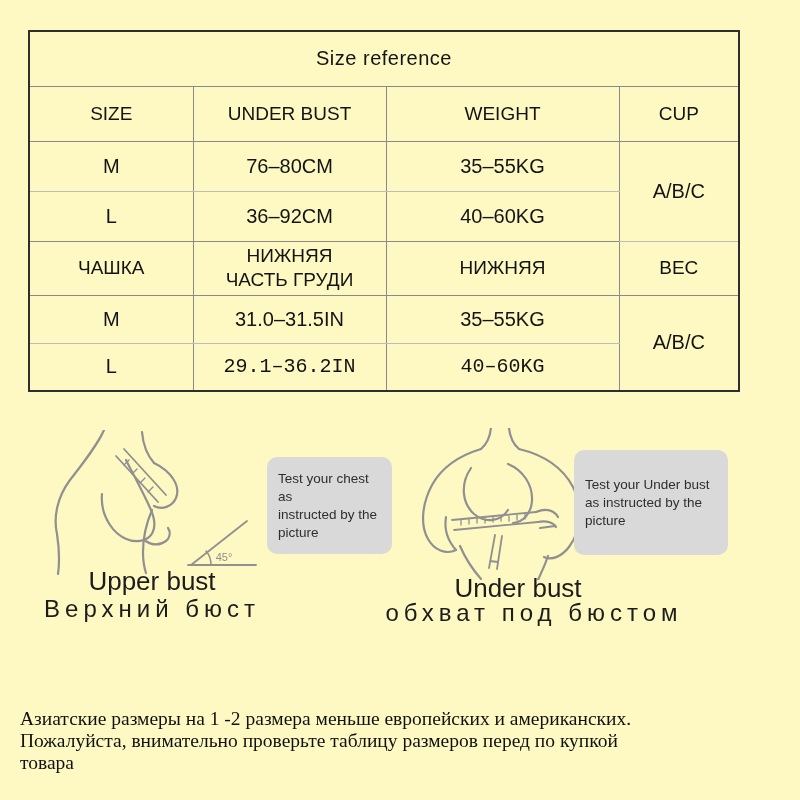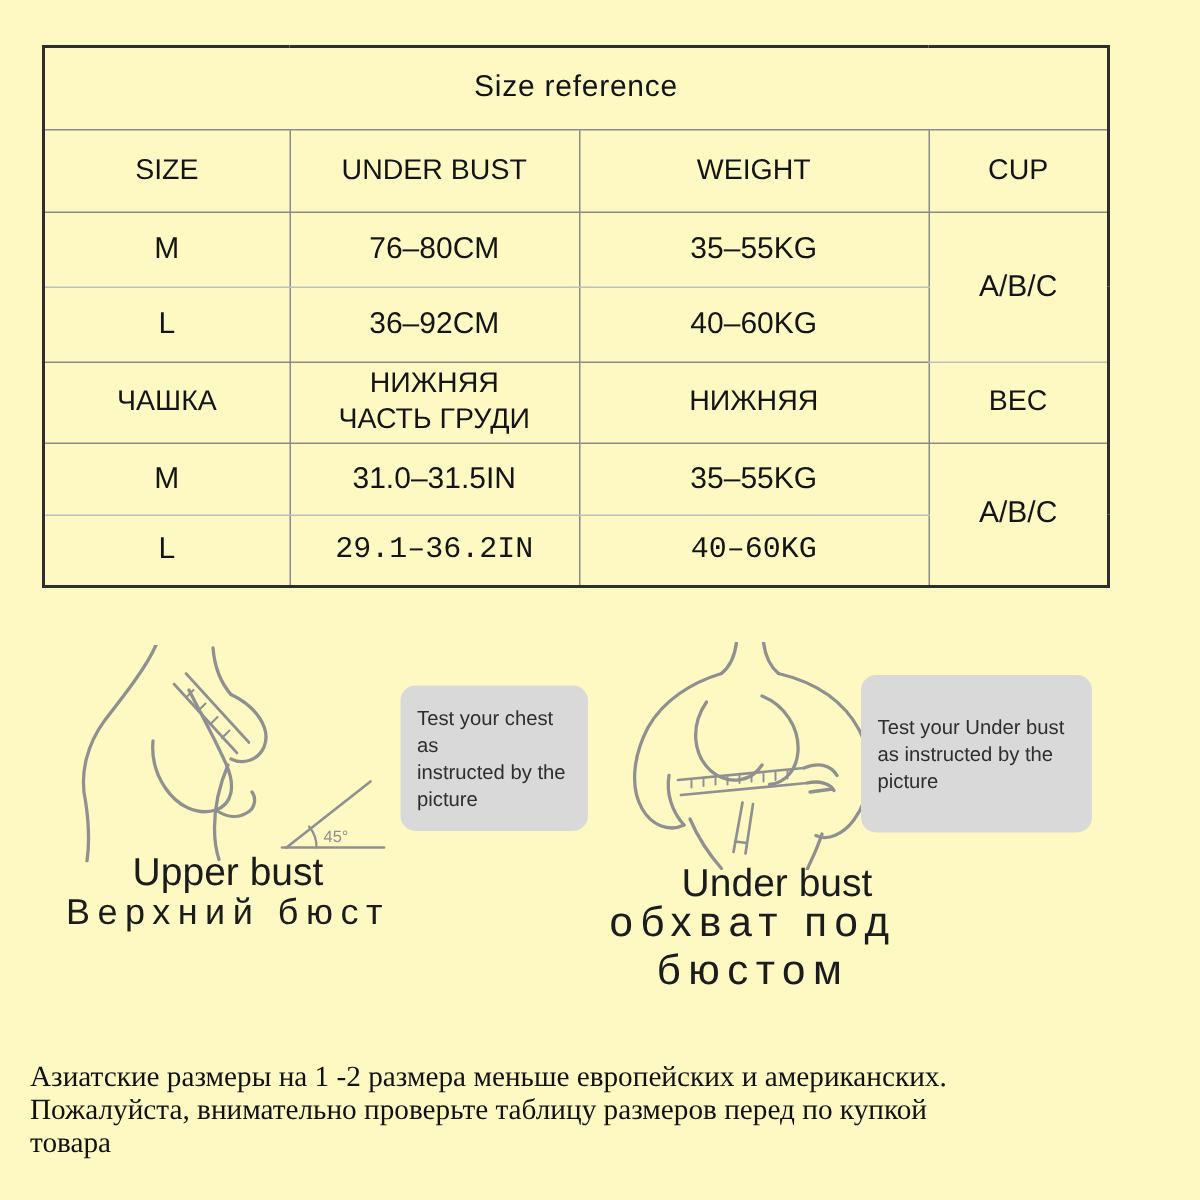--- a/index.html
+++ b/index.html
@@ -27,21 +27,21 @@
   .tip{position:absolute;background:#d9d9d9;border-radius:10px;
     display:flex;align-items:center;font-size:13.5px;line-height:18px;color:#2e2e2e;
     white-space:pre-line;padding:0 6px 0 11px;box-sizing:border-box;}
   .tip1{left:267px;top:457px;width:125px;height:97px;}
   .tip2{left:574px;top:450px;width:154px;height:105px;}
 
   .lbl{position:absolute;text-align:center;color:#1c1c1c;}
   .lbl-upper{left:32px;top:566px;width:240px;font-size:26px;}
   .lbl-upper-ru{left:32px;top:595px;width:240px;font-size:24px;letter-spacing:5px;}
   .lbl-under{left:398px;top:573px;width:240px;font-size:26px;}
-  .lbl-under-ru{left:352px;top:599px;width:300px;font-size:28px;letter-spacing:5px;}
+  .lbl-under-ru{left:384px;top:599px;width:300px;font-size:24px;letter-spacing:5px;}
 
   
   .note{position:absolute;white-space:pre-line;}
   .note-en{left:17px;top:627px;width:778px;font-size:20px;line-height:28px;color:#181818;}
   .note-ru{left:20px;top:708px;width:778px;font-size:19.5px;line-height:22px;color:#111;font-family:Liberation Serif, serif;}
 </style>
 </head>
 <body>
 
 <div class="sheet">

